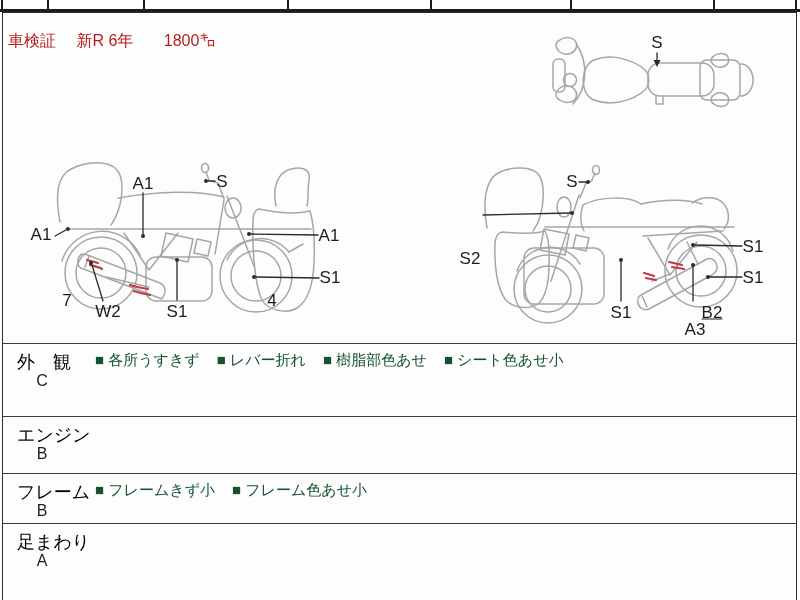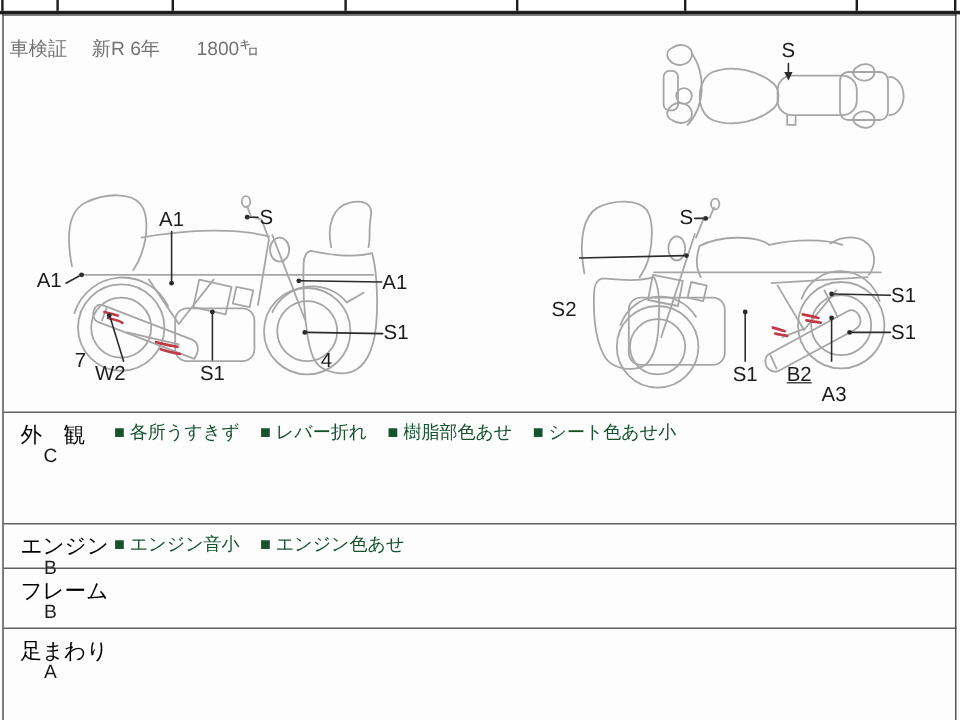--- a/index.html
+++ b/index.html
@@ -15,42 +15,42 @@
     border-bottom:3px solid #1d1d1d;background:#fff;
   }
   #top-strip .vdiv{position:absolute;top:0;width:1.5px;height:9px;background:#1d1d1d;}
   
   #main-box{
     position:absolute;left:2px;top:12px;width:793px;height:588px;
     border:1.5px solid #2b2b2b;border-bottom:none;background:#fdfdfd;
   }
   
   #header-line{
-    position:absolute;left:8px;top:31px;font-size:16px;color:#737373;
+    position:absolute;left:8px;top:31px;font-size:16px;color:#b91c1c;
     white-space:nowrap;
   }
   #header-line .reg{margin-left:16px;}
   #header-line .km{margin-left:26px;}
   
   svg#art{position:absolute;left:0;top:0;pointer-events:none;}
   .gray{fill:none;stroke:var(--art-gray);stroke-width:1.5;stroke-linecap:round;stroke-linejoin:round;}
   .dark{fill:none;stroke:var(--line-black);stroke-width:1.3;stroke-linecap:round;}
   .dot{fill:var(--line-black);stroke:none;}
   .red{fill:none;stroke:var(--mark-red);stroke-width:2.2;stroke-linecap:round;}
   .arrowhead{fill:var(--line-black);stroke:none;}
   
   #callouts .callout{
     position:absolute;transform:translate(-50%,-50%);
     font-size:17px;color:#1c1c1c;white-space:nowrap;line-height:1;
   }
   
   #rows{position:absolute;left:3px;top:0;width:794px;height:600px;}
   .crow{position:absolute;left:0;width:100%;border-top:1.5px solid #3a3a3a;box-sizing:border-box;}
   .crow:nth-child(1){top:343px;height:81px;}
-  .crow:nth-child(2){top:436px;height:49px;}
+  .crow:nth-child(2){top:416px;height:49px;}
   .crow:nth-child(3){top:473px;height:50px;}
   .crow:nth-child(4){top:523px;height:77px;}
   .crow .cat{position:absolute;left:14px;top:6px;font-size:18px;color:#000000;white-space:pre;}
   .crow .grade{position:absolute;left:24px;top:28px;width:30px;text-align:center;font-size:16px;color:#1c1c1c;}
   .crow .items{position:absolute;left:92px;top:7px;font-size:15px;color:#14532d;white-space:nowrap;}
   .crow .items .item{margin-right:17px;}
 </style>
 </head>
 <body>
 
@@ -190,44 +190,44 @@
 </svg>
 
 <div id="callouts">
     <span class="callout" style="left: 657px; top: 42px;">S</span>
     <span class="callout" style="left: 143px; top: 183px;">A1</span>
     <span class="callout" style="left: 222px; top: 181px;">S</span>
     <span class="callout" style="left: 41px; top: 234px;">A1</span>
     <span class="callout" style="left: 329px; top: 235px;">A1</span>
     <span class="callout" style="left: 330px; top: 277px;">S1</span>
     <span class="callout" style="left: 67px; top: 300px;">7</span>
-    <span class="callout" style="left: 92px; top: 311px;">W2</span>
+    <span class="callout" style="left: 108px; top: 311px;">W2</span>
     <span class="callout" style="left: 177px; top: 311px;">S1</span>
     <span class="callout" style="left: 272px; top: 300px;">4</span>
     <span class="callout" style="left: 572px; top: 181px;">S</span>
     <span class="callout" style="left: 470px; top: 215px; margin-top: 43px;">S2</span>
     <span class="callout" style="left: 753px; top: 246px;">S1</span>
     <span class="callout" style="left: 753px; top: 277px;">S1</span>
     <span class="callout" style="left: 621px; top: 312px;">S1</span>
-    <span class="callout" style="left: 666px; top: 312px; text-decoration: underline;">B2</span>
+    <span class="callout" style="left: 712px; top: 312px; text-decoration: underline;">B2</span>
     <span class="callout" style="left: 695px; top: 329px; text-align: right;">A3</span>
   </div>
 
 <div id="rows">
     <div class="crow">
       <span class="cat">外　観</span>
       <span class="grade">C</span>
       <span class="items"><span class="item">■&nbsp;各所うすきず</span><span class="item">■&nbsp;レバー折れ</span><span class="item">■&nbsp;樹脂部色あせ</span><span class="item">■&nbsp;シート色あせ小</span></span>
     </div>
     <div class="crow">
       <span class="cat">エンジン</span>
       <span class="grade">B</span>
-      <span class="items"><span class="item">■&nbsp;エンジン音小</span><span class="item">■&nbsp;エンジン色あせ</span></span>
     </div>
     <div class="crow">
       <span class="cat">フレーム</span>
       <span class="grade">B</span>
+      <span class="items"><span class="item">■&nbsp;フレームきず小</span><span class="item">■&nbsp;フレーム色あせ小</span></span>
     </div>
     <div class="crow">
       <span class="cat">足まわり</span>
       <span class="grade">A</span>
     </div>
   </div>
 
 </body></html>

